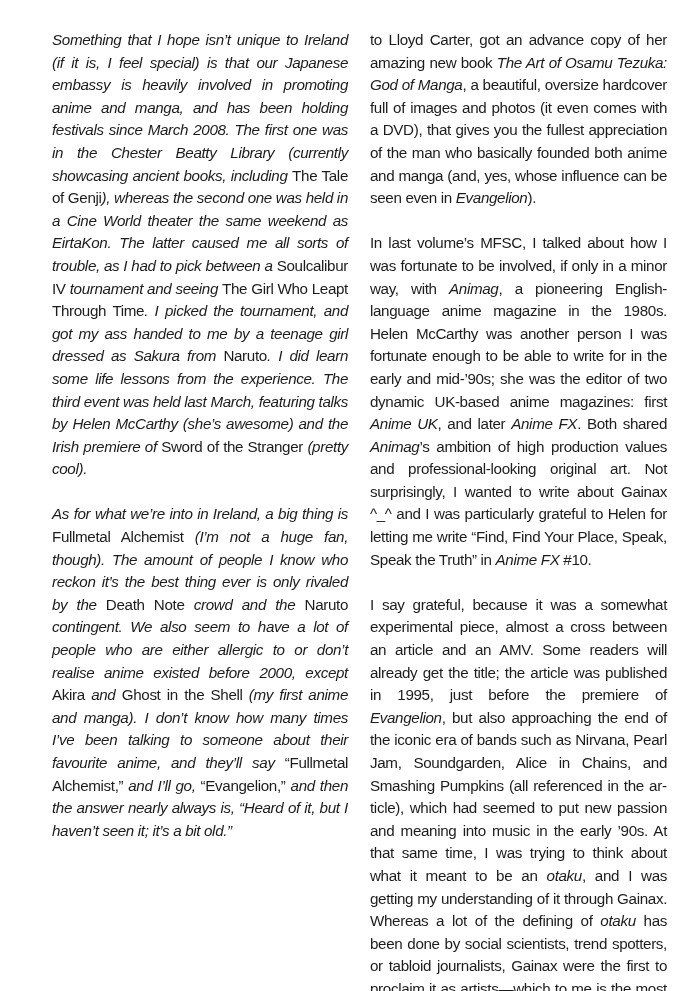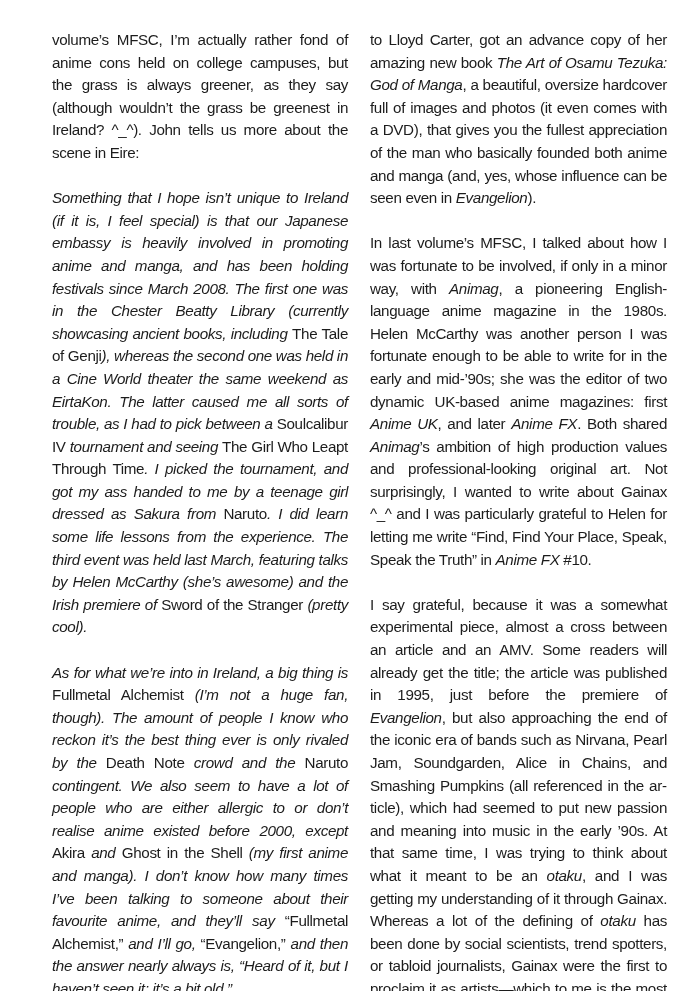--- a/index.html
+++ b/index.html
@@ -16,21 +16,20 @@
   .col p { margin:0 0 22.6px 0; hyphens:manual; }
   .col p.it { font-style:italic; }
   .r { font-style:normal; }
   .i { font-style:italic; }
 </style>
 </head>
 <body>
 
 <div class="page">
   <div class="col left">
-      <p><span class="r">volume’s MFSC, I’m actually rather fond of anime cons held on college campuses, but the grass is always greener, as they say (although wouldn’t the grass be greenest in Ireland? ^_^). John tells us more about the scene in Eire:</span></p>
       <p class="it"><span class="i">Something that I hope isn’t unique to Ireland (if it is, I feel special) is that our Japanese embassy is heavily involved in promoting anime and manga, and has been holding festivals since March 2008. The first one was in the Chester Beatty Library (currently showcasing ancient books, including </span><span class="r">The Tale of Genji</span><span class="i">), whereas the second one was held in a Cine World theater the same weekend as EirtaKon. The latter caused me all sorts of trouble, as I had to pick between a </span><span class="r">Soulcalibur IV</span><span class="i"> tournament and seeing </span><span class="r">The Girl Who Leapt Through Time</span><span class="i">. I picked the tournament, and got my ass handed to me by a teenage girl dressed as Sakura from </span><span class="r">Naruto</span><span class="i">. I did learn some life lessons from the experience. The third event was held last March, featuring talks by Helen McCarthy (she’s awesome) and the Irish premiere of </span><span class="r">Sword of the Stranger</span><span class="i"> (pretty cool).</span></p>
       <p class="it"><span class="i">As for what we’re into in Ireland, a big thing is </span><span class="r">Full­metal Alchemist</span><span class="i"> (I’m not a huge fan, though). The amount of people I know who reckon it’s the best thing ever is only rivaled by the </span><span class="r">Death Note</span><span class="i"> crowd and the </span><span class="r">Naruto</span><span class="i"> contingent. We also seem to have a lot of people who are either allergic to or don’t realise anime existed before 2000, except </span><span class="r">Akira</span><span class="i"> and </span><span class="r">Ghost in the Shell</span><span class="i"> (my first anime and manga). I don’t know how many times I’ve been talking to someone about their favourite anime, and they’ll say </span><span class="r">“Fullmetal Alchemist,”</span><span class="i"> and I’ll go, </span><span class="r">“Evangelion,”</span><span class="i"> and then the answer nearly always is, “Heard of it, but I haven’t seen it; it’s a bit old.”</span></p>
     </div>
   <div class="col right">
       <p><span class="r">to Lloyd Carter, got an advance copy of her amazing new book </span><span class="i">The Art of Osamu Tezuka: God of Manga</span><span class="r">, a beautiful, oversize hardcover full of images and photos (it even comes with a DVD), that gives you the fullest appreciation of the man who basically founded both anime and manga (and, yes, whose influence can be seen even in </span><span class="i">Evangelion</span><span class="r">).</span></p>
       <p><span class="r">In last volume’s MFSC, I talked about how I was fortunate to be involved, if only in a minor way, with </span><span class="i">Animag</span><span class="r">, a pioneering English-language an­ime magazine in the 1980s. Helen McCarthy was another person I was fortunate enough to be able to write for in the early and mid-’90s; she was the editor of two dynamic UK-based anime magazines: first </span><span class="i">Anime UK</span><span class="r">, and later </span><span class="i">Anime FX</span><span class="r">. Both shared </span><span class="i">Animag</span><span class="r">’s ambition of high production values and professional-looking original art. Not surprisingly, I wanted to write about Gainax ^_^ and I was particularly grateful to Helen for letting me write “Find, Find Your Place, Speak, Speak the Truth” in </span><span class="i">Anime FX</span><span class="r"> #10.</span></p>
       <p><span class="r">I say grateful, because it was a somewhat experi­mental piece, almost a cross between an article and an AMV. Some readers will already get the title; the article was published in 1995, just before the premiere of </span><span class="i">Evangelion</span><span class="r">, but also approaching the end of the iconic era of bands such as Nir­vana, Pearl Jam, Soundgarden, Alice in Chains, and Smashing Pumpkins (all referenced in the ar­ticle), which had seemed to put new passion and meaning into music in the early ’90s. At that same time, I was trying to think about what it meant to be an </span><span class="i">otaku</span><span class="r">, and I was getting my understanding of it through Gainax. Whereas a lot of the defining of </span><span class="i">otaku</span><span class="r"> has been done by social scientists, trend spotters, or tabloid journalists, Gainax were the first to proclaim it as artists—which to me is the most worthwhile perspective. I was finding the same artistic passion in their anime that I heard in the bands I admired, and the article speculated on what their new series, </span></p>
     </div>
 </div>
 

